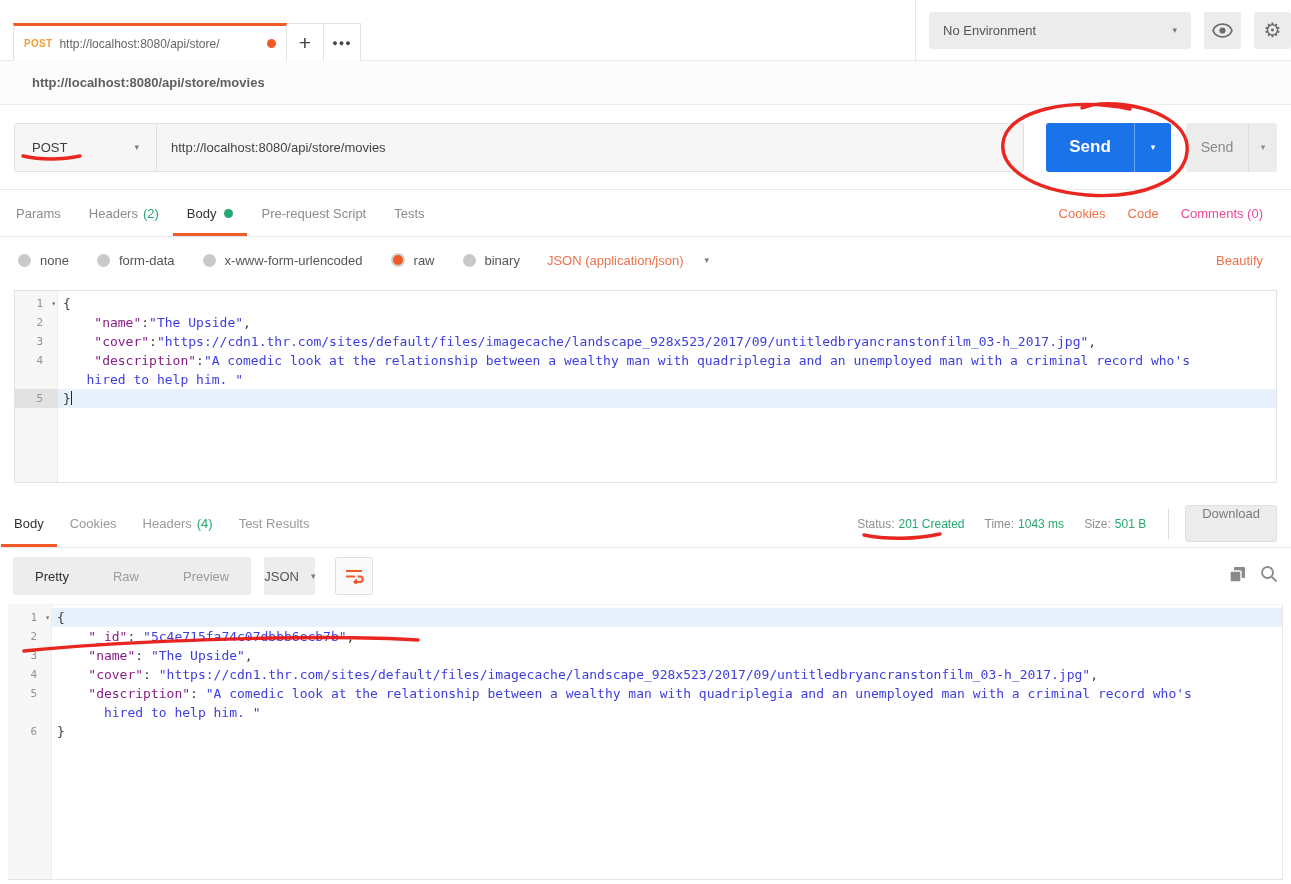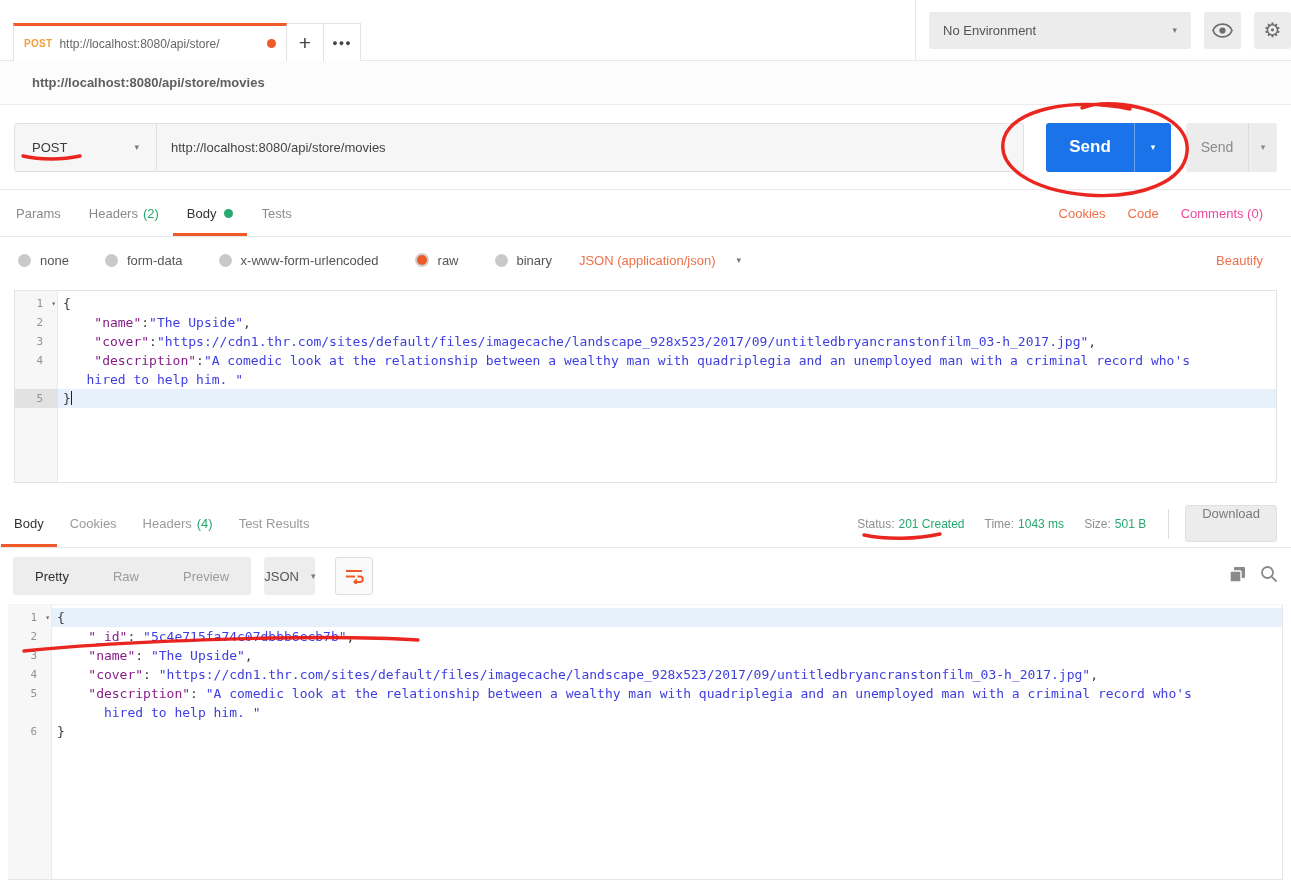--- a/index.html
+++ b/index.html
@@ -168,32 +168,35 @@
         </div>
         <div class="rtab">
           <span>Headers</span>
           <span class="count">(2)</span>
         </div>
         <div class="rtab active">
           <span>Body</span>
           <span class="green-dot"></span>
         </div>
         <div class="rtab">
+          <span>Pre-request Script</span>
+        </div>
+        <div class="rtab">
           <span>Tests</span>
         </div>
       </div>
     <div class="rlinks">
         <span class="rlink">Cookies</span>
         <span class="rlink">Code</span>
         <span class="rlink muted">Comments (0)</span>
       </div>
   </div>
 
   <div class="body-opts">
-    <div style="display:flex;gap:36px">
+    <div style="display:flex;gap:28px">
         <div class="radio-opt">
           <span class="radio-circle"></span>
           <span>none</span>
         </div>
         <div class="radio-opt">
           <span class="radio-circle"></span>
           <span>form-data</span>
         </div>
         <div class="radio-opt">
           <span class="radio-circle"></span>

